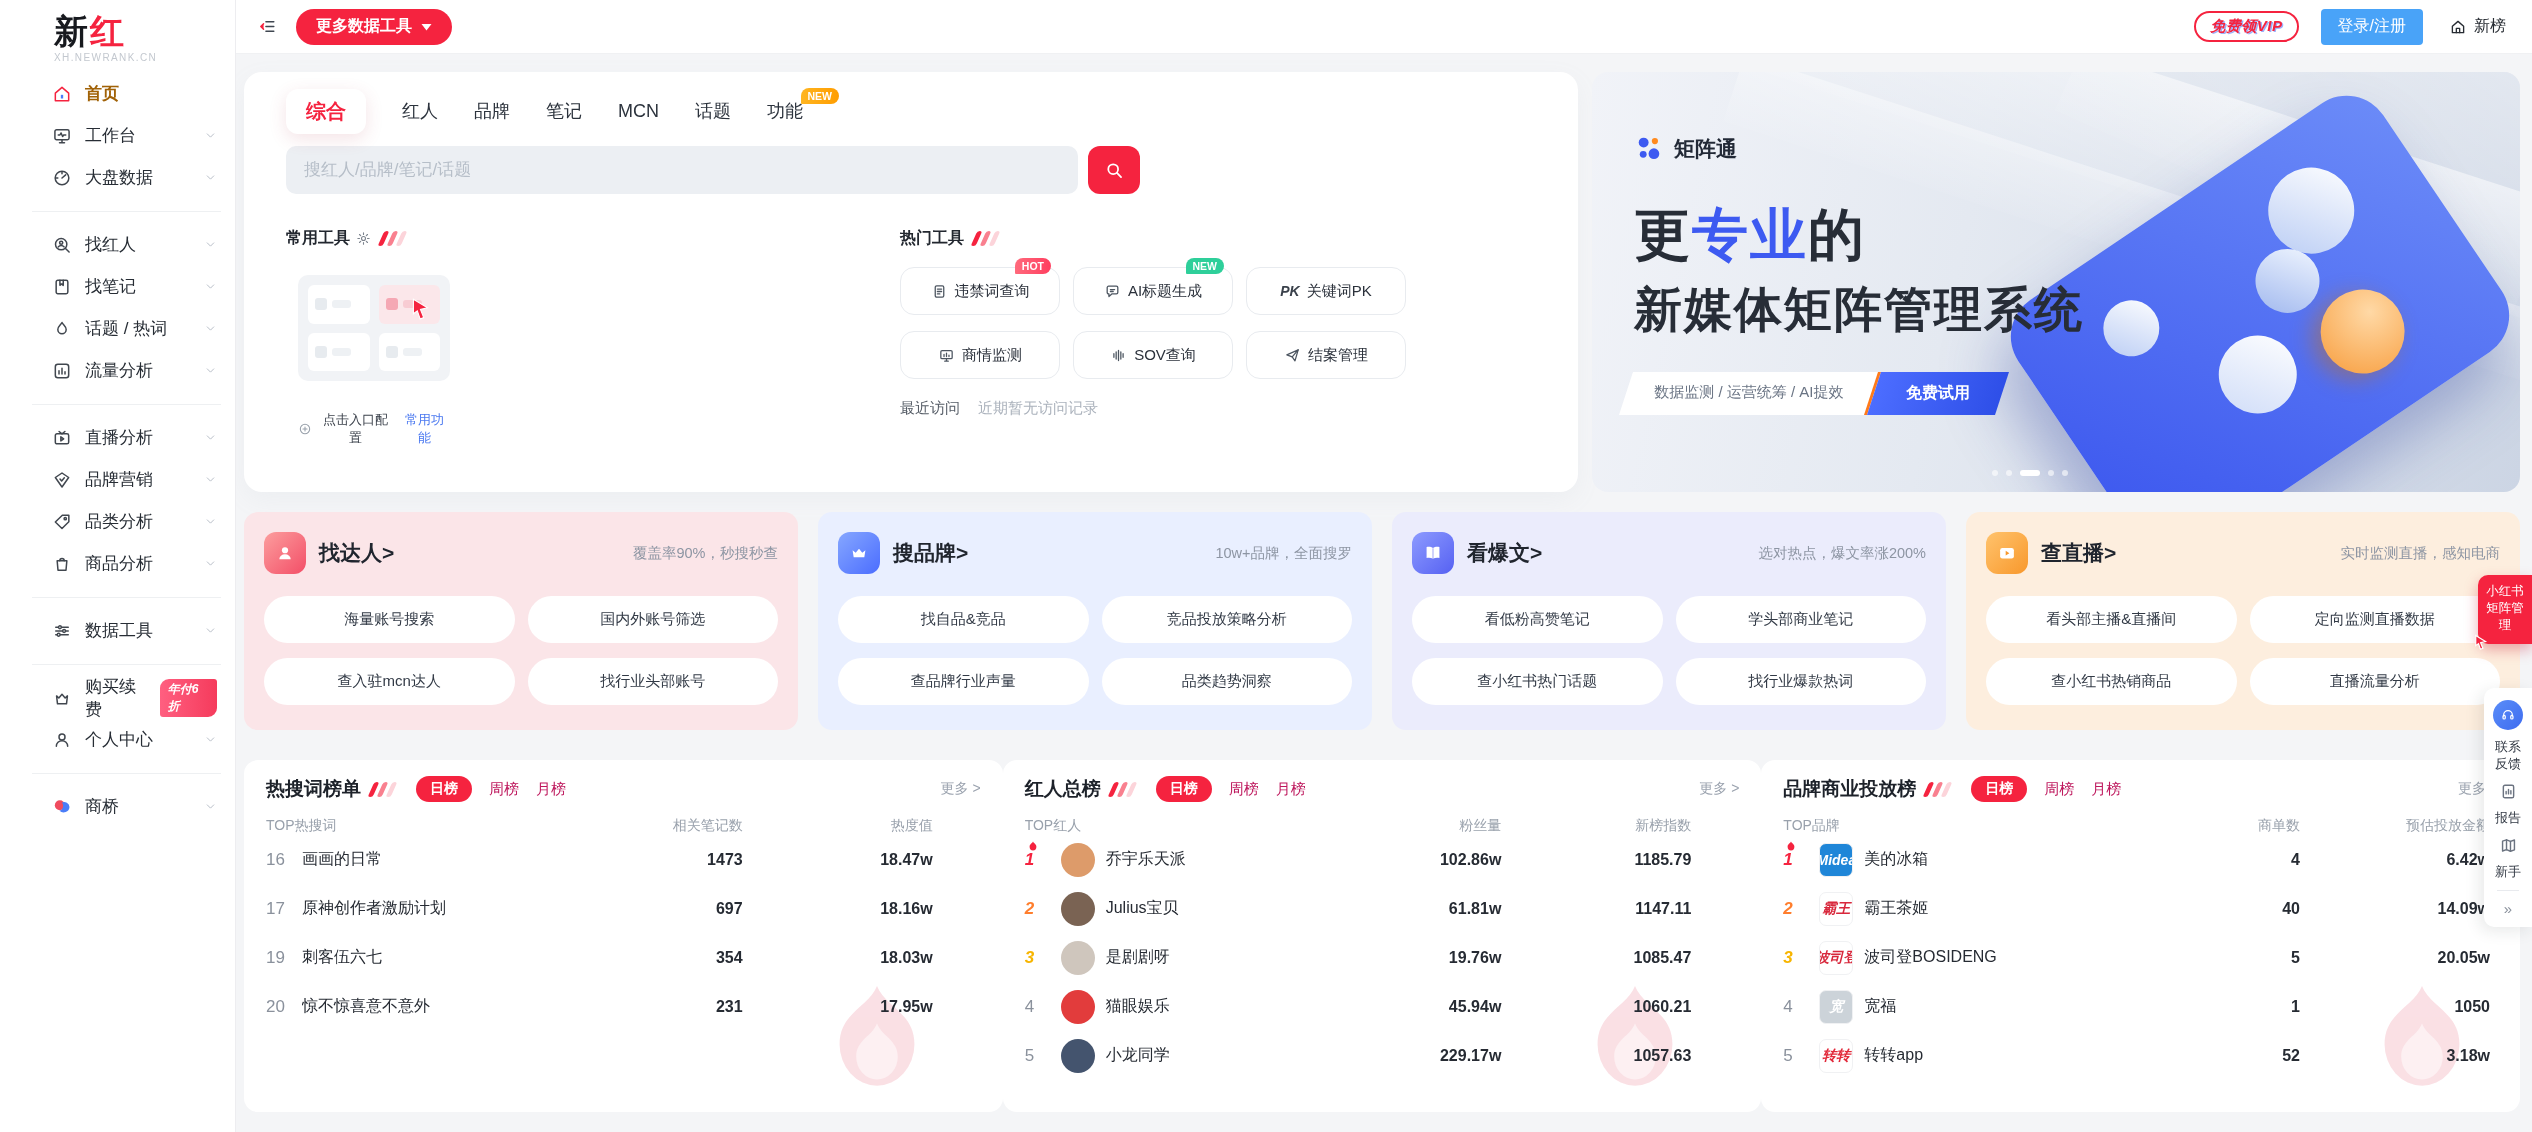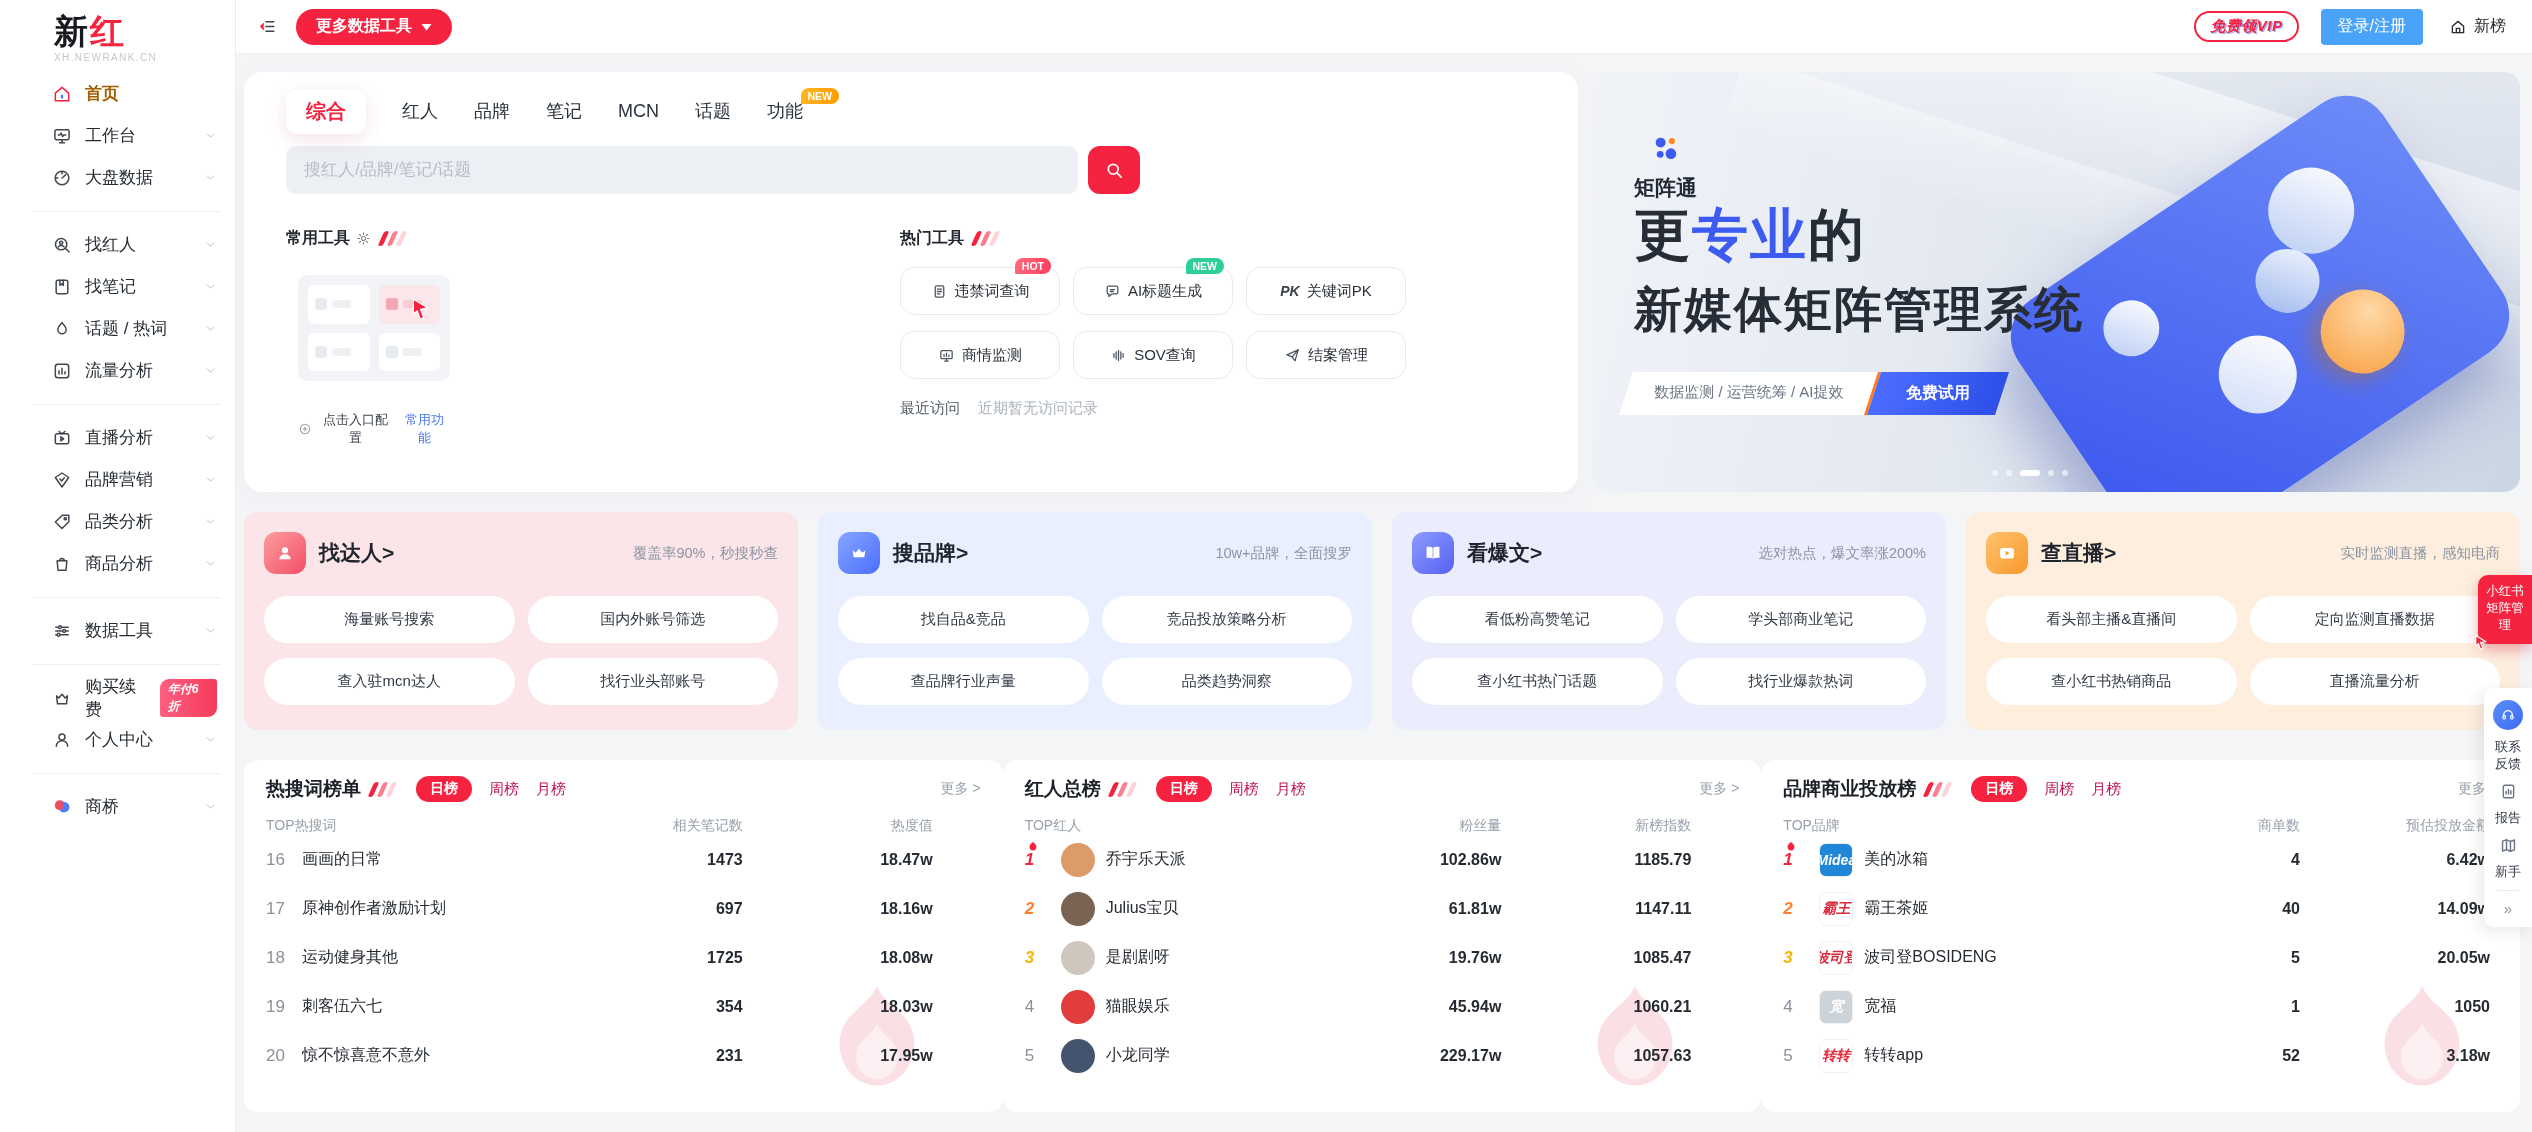--- a/index.html
+++ b/index.html
@@ -107,21 +107,21 @@
   .streak.s3 { width:500px; height:230px; right:-60px; top:-80px; transform:rotate(24deg); opacity:.55; }
   .phone { position:absolute; right:110px; top:34px; width:300px; height:440px;
     background:linear-gradient(145deg,#6c8cf8,#3a55ee); border-radius:44px; transform:rotate(56deg);
     box-shadow:24px 30px 60px rgba(50,70,160,.35); }
   .phone .pc { position:absolute; border-radius:50%; }
   .pc.c1 { width:86px; height:86px; left:40px; top:70px; background:linear-gradient(145deg,#ffffff,#b9ccf4); }
   .pc.c2 { width:64px; height:64px; left:96px; top:140px; background:linear-gradient(145deg,#f2f7ff,#9fb7ee); }
   .pc.c3 { width:78px; height:78px; left:150px; top:210px; background:linear-gradient(145deg,#ffffff,#cfdcf8); }
   .pc.ball { width:84px; height:84px; left:170px; top:96px; background:radial-gradient(circle at 35% 30%,#ffd9a6,#f79b3a); box-shadow:0 10px 22px rgba(200,110,20,.45); }
   .pc.c4 { width:56px; height:56px; left:52px; top:300px; background:linear-gradient(145deg,#ffffff,#b9ccf4); }
-  .b-logo { position:absolute; left:42px; top:62px; display:flex; align-items:center; gap:10px;flex-direction:column; }
+  .b-logo { position:absolute; left:42px; top:62px; display:flex; align-items:center; gap:10px; }
   .b-logo svg { width:30px; height:30px; }
   .b-logo-name { font-size:21px; font-weight:800; color:#222936; }
   .b-t1 { position:absolute; left:42px; top:126px; font-size:56px; font-weight:800; color:#272d37; letter-spacing:2px; }
   .b-t1 .hl { color:#3d5af1; }
   .b-t2 { position:absolute; left:42px; top:206px; font-size:48px; font-weight:800; color:#272d37; letter-spacing:2px; }
   .ribbon { position:absolute; left:34px; top:300px; display:flex; transform:skewX(-18deg); }
   .ribbon-left { background:#fff; padding:11px 28px; font-size:15px; color:#6a7484; border-right:3px solid #ff7a1a; }
   .ribbon-cta { background:linear-gradient(90deg,#4c6dff,#2e4fe8); padding:11px 32px; font-size:16px;
     font-weight:700; color:#fff; cursor:pointer; }
   .ribbon-left span, .ribbon-cta span { display:block; transform:skewX(18deg); }
@@ -735,28 +735,20 @@
         <div class="t-grid t-row">
           <span class="t-main">
               <span class="rank">17</span>
               <span class="t-name">原神创作者激励计划</span>
             </span>
           <span class="t-v">697</span>
           <span class="t-v">18.16w</span>
         </div>
         <div class="t-grid t-row">
           <span class="t-main">
-              <span class="rank">18</span>
-              <span class="t-name">运动健身其他</span>
-            </span>
-          <span class="t-v">1725</span>
-          <span class="t-v">18.08w</span>
-        </div>
-        <div class="t-grid t-row">
-          <span class="t-main">
               <span class="rank">19</span>
               <span class="t-name">刺客伍六七</span>
             </span>
           <span class="t-v">354</span>
           <span class="t-v">18.03w</span>
         </div>
         <div class="t-grid t-row">
           <span class="t-main">
               <span class="rank">20</span>
               <span class="t-name">惊不惊喜意不意外</span>

